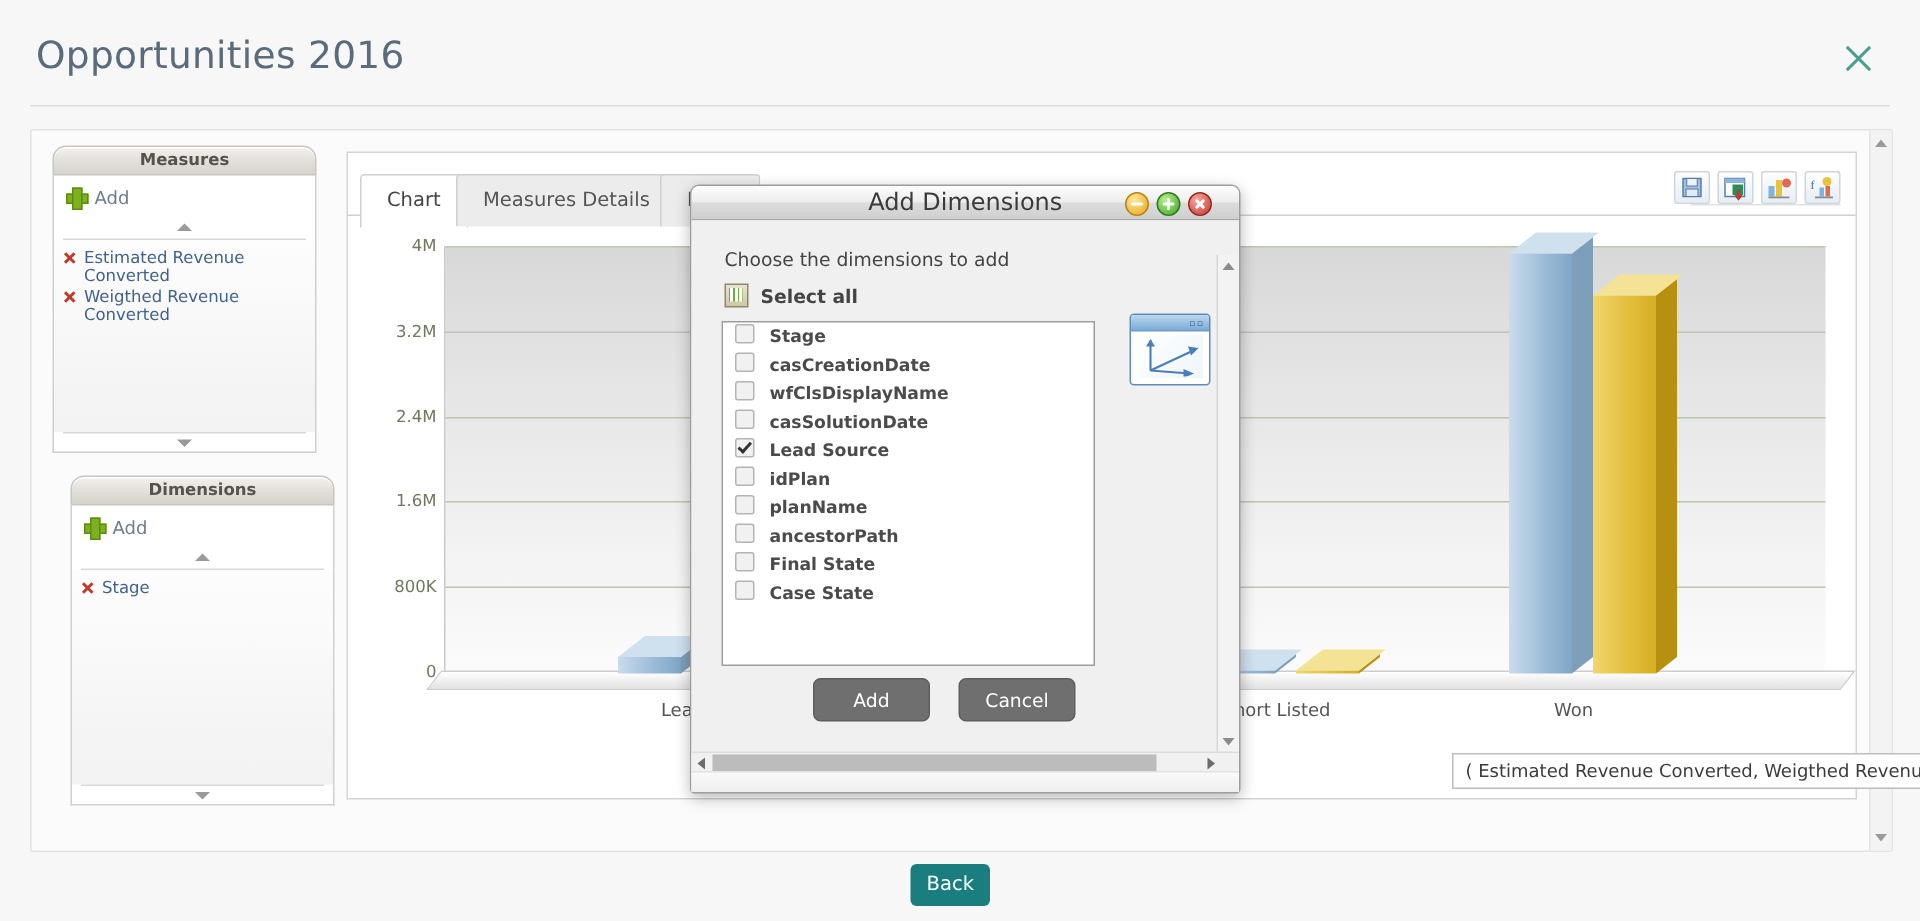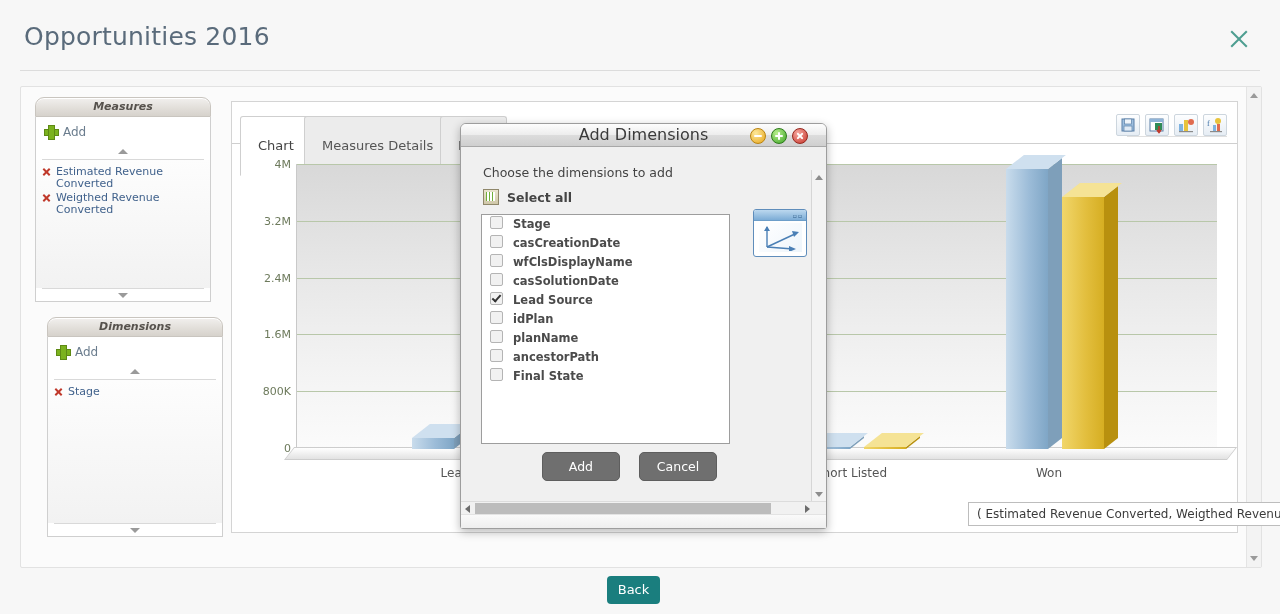--- a/index.html
+++ b/index.html
@@ -46,21 +46,21 @@
   
   .panel{position:absolute;left:14px;width:176px;}
   .panel-head{
     position:relative;height:18px;
     background:linear-gradient(to bottom,#f2f0ee 0%,#e2dfda 55%,#d6d2cc 100%);
     border:1px solid #c9c5bf;border-radius:9px 9px 0 0;
     box-shadow:inset 0 1px 0 #fff;
   }
   .panel-head span{
     display:block;text-align:center;line-height:18px;
-    font-size:11px;font-weight:bold;color:#56524d;font-style:italic;
+    font-size:11px;font-weight:bold;color:#56524d;
   }
   .panel-body{
     background:#fff;border:1px solid #cfcfcf;border-top:none;
     box-sizing:border-box;padding:0;
   }
   .add-row{height:30px;line-height:30px;padding-left:8px;font-size:12px;color:#6b7d8e;cursor:pointer;}
   .plus{
     display:inline-block;width:13px;height:13px;position:relative;vertical-align:-2px;margin-right:6px;
   }
   .plus:before,.plus:after{content:"";position:absolute;background:#7bb21e;border:1px solid #5e8a14;}
@@ -82,21 +82,21 @@
   .xmark:before,.xmark:after{content:"";position:absolute;left:0;top:4px;width:9px;height:2px;background:#c0392b;}
   .xmark:before{transform:rotate(45deg);}
   .xmark:after{transform:rotate(-45deg);}
   
   #chart-card{
     position:absolute;left:210px;top:14px;width:1005px;height:430px;
     background:#fff;border:1px solid #d4d4d4;
   }
   #tabs{position:absolute;left:0;top:14px;height:27px;width:100%;border-bottom:1px solid #cfcfcf;}
   .tab{
-    position:absolute;top:0;height:26px;line-height:26px;padding:16px 17px;
+    position:absolute;top:0;height:26px;line-height:26px;padding:4px 17px;
     font-size:13px;color:#555;background:#ececec;border:1px solid #cfcfcf;
     border-bottom:none;border-radius:3px 3px 0 0;cursor:pointer;white-space:nowrap;
   }
   .tab.active{background:#fff;color:#444;border-bottom:1px solid #fff;}
   
   #chart-tools{position:absolute;right:10px;top:12px;display:flex;gap:5px;}
   .tool{width:22px;height:20px;border:1px solid #cdd6de;border-radius:2px;
         background:linear-gradient(to bottom,#fdfeff,#e6edf4);position:relative;cursor:pointer;}
   #tools-rule{position:absolute;right:10px;top:34px;width:100px;height:1px;background:#e0e0e0;}
   
@@ -429,20 +429,21 @@
       <div id="list-box">
         <div class="cb-row"><span class="cb"></span><span>Stage</span></div>
         <div class="cb-row"><span class="cb"></span><span>casCreationDate</span></div>
         <div class="cb-row"><span class="cb"></span><span>wfClsDisplayName</span></div>
         <div class="cb-row"><span class="cb"></span><span>casSolutionDate</span></div>
         <div class="cb-row"><span class="cb on"></span><span>Lead Source</span></div>
         <div class="cb-row"><span class="cb"></span><span>idPlan</span></div>
         <div class="cb-row"><span class="cb"></span><span>planName</span></div>
         <div class="cb-row"><span class="cb"></span><span>ancestorPath</span></div>
         <div class="cb-row"><span class="cb"></span><span>Final State</span></div>
+        <div class="cb-row"><span class="cb"></span><span>Case State</span></div>
       </div>
 
       <div id="modal-actions">
         <span class="mbtn">Add</span>
         <span class="mbtn">Cancel</span>
       </div>
     </div>
 
     <div id="modal-vscroll">
       <i class="arr up"></i>

